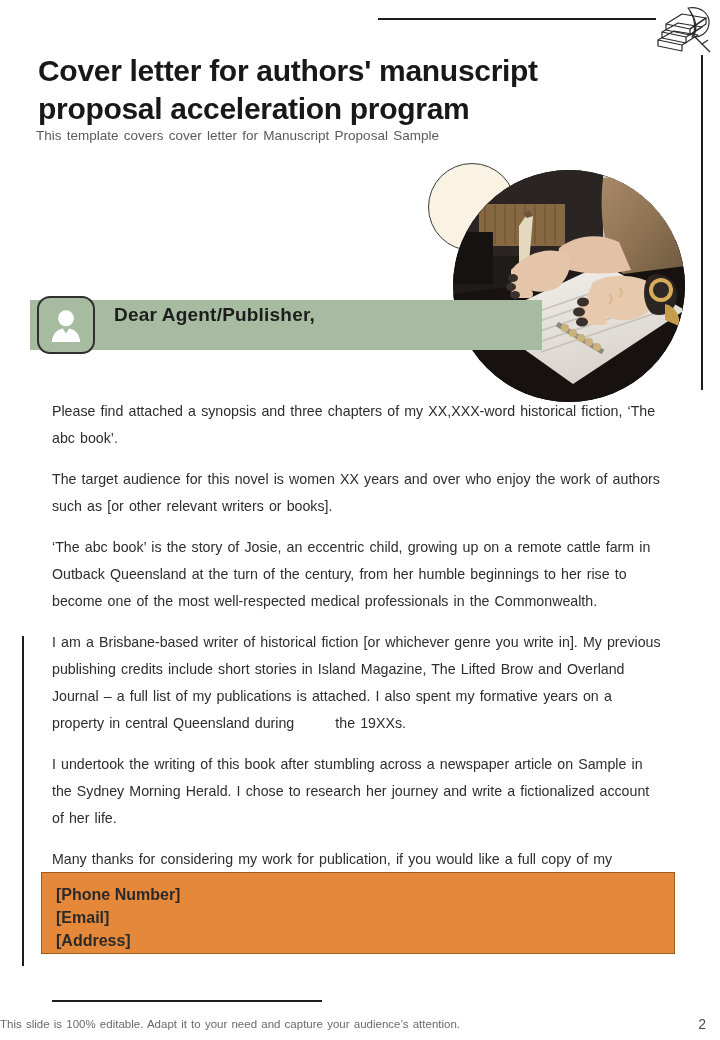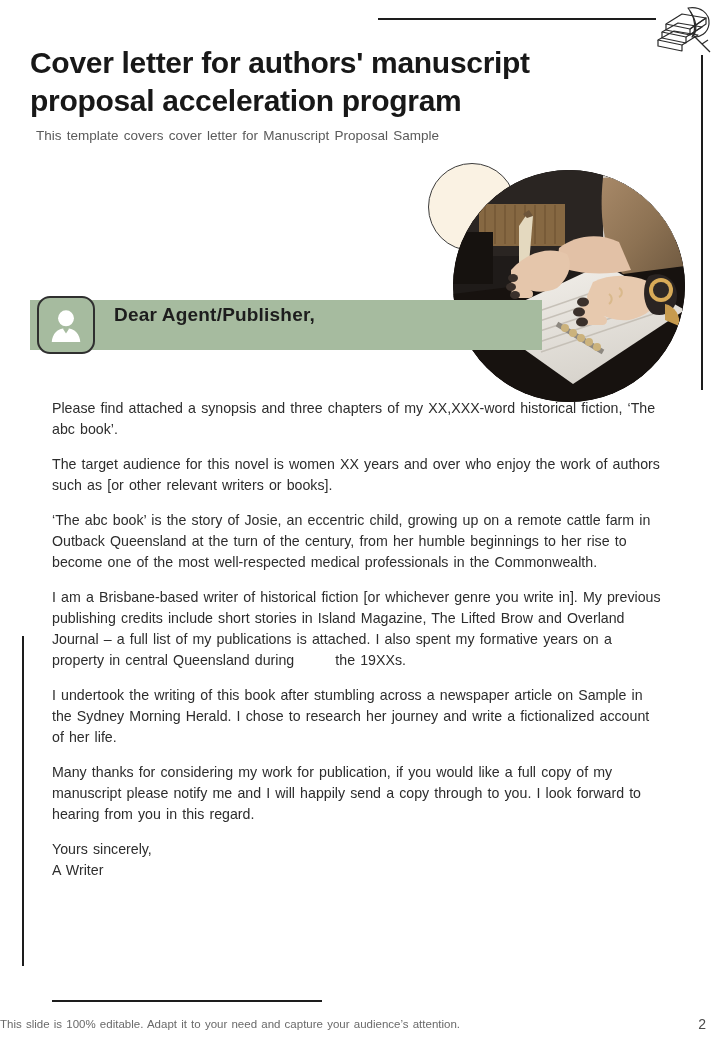--- a/index.html
+++ b/index.html
@@ -52,21 +52,21 @@
     width: 64px;
     height: 62px;
   }
 
   
   .page-title {
     position: absolute;
     left: 30px;
     top: 44px;
     width: 580px;
-    margin: 0;
+    margin: 8px;
     font-size: 30px;
     line-height: 38px;
     font-weight: bold;
     letter-spacing: -0.3px;
     color: #181818;
   }
   .page-subtitle {
     position: absolute;
     left: 36px;
     top: 127px;
@@ -138,21 +138,21 @@
   
   .letter {
     position: absolute;
     left: 52px;
     top: 398px;
     width: 614px;
   }
   .letter p {
     margin: 0 0 14px 0;
     font-size: 14.2px;
-    line-height: 21px;
+    line-height: 27px;
     color: #2d2d2d;
     word-spacing: 1.2px;
   }
   .letter p.sign {
     margin-bottom: 0;
   }
   .gapspan { white-space: pre; }
 
   
   .contact-box {
@@ -329,21 +329,25 @@
   </div>
   <div class="greet-text">Dear Agent/Publisher,</div>
 
   <div class="letter">
     <p>Please find attached a synopsis and three chapters of my XX,XXX-word historical fiction, ‘The abc book’.</p>
     <p>The target audience for this novel is women XX years and over who enjoy the work of authors such as [or other relevant writers or books].</p>
     <p>‘The abc book’ is the story of Josie, an eccentric child, growing up on a remote cattle farm in Outback Queensland at the turn of the century, from her humble beginnings to her rise to become one of the most well-respected medical professionals in the Commonwealth.</p>
     <p><span>I am a Brisbane-based writer of historical fiction [or whichever genre you write in]. My previous publishing credits include short stories in Island Magazine, The Lifted Brow and Overland Journal – a full list of my publications is attached. I also spent my formative years on a property in central Queensland during</span><span class="gapspan">        </span><span>the 19XXs.</span></p>
     <p>I undertook the writing of this book after stumbling across a newspaper article on Sample in the Sydney Morning Herald. I chose to research her journey and write a fictionalized account of her life.</p>
     <p>Many thanks for considering my work for publication, if you would like a full copy of my manuscript please notify me and I will happily send a copy through to you. I look forward to hearing from you in this regard.</p>
-    <p class="sign"><span>Yours sincerely,</span><br><span>A Writer</span></p>
-  </div>
-
+  </div>
+
+  <div class="contact-box">
+    <div>[Phone Number]</div>
+    <div>[Email]</div>
+    <div>[Address]</div>
+  </div>
 
   <div class="footer-rule"></div>
   <div class="footer-note">This slide is 100% editable. Adapt it to your need and capture your audience’s attention.</div>
   <div class="page-number">2</div>
 
 </div>
 
 </body></html>

